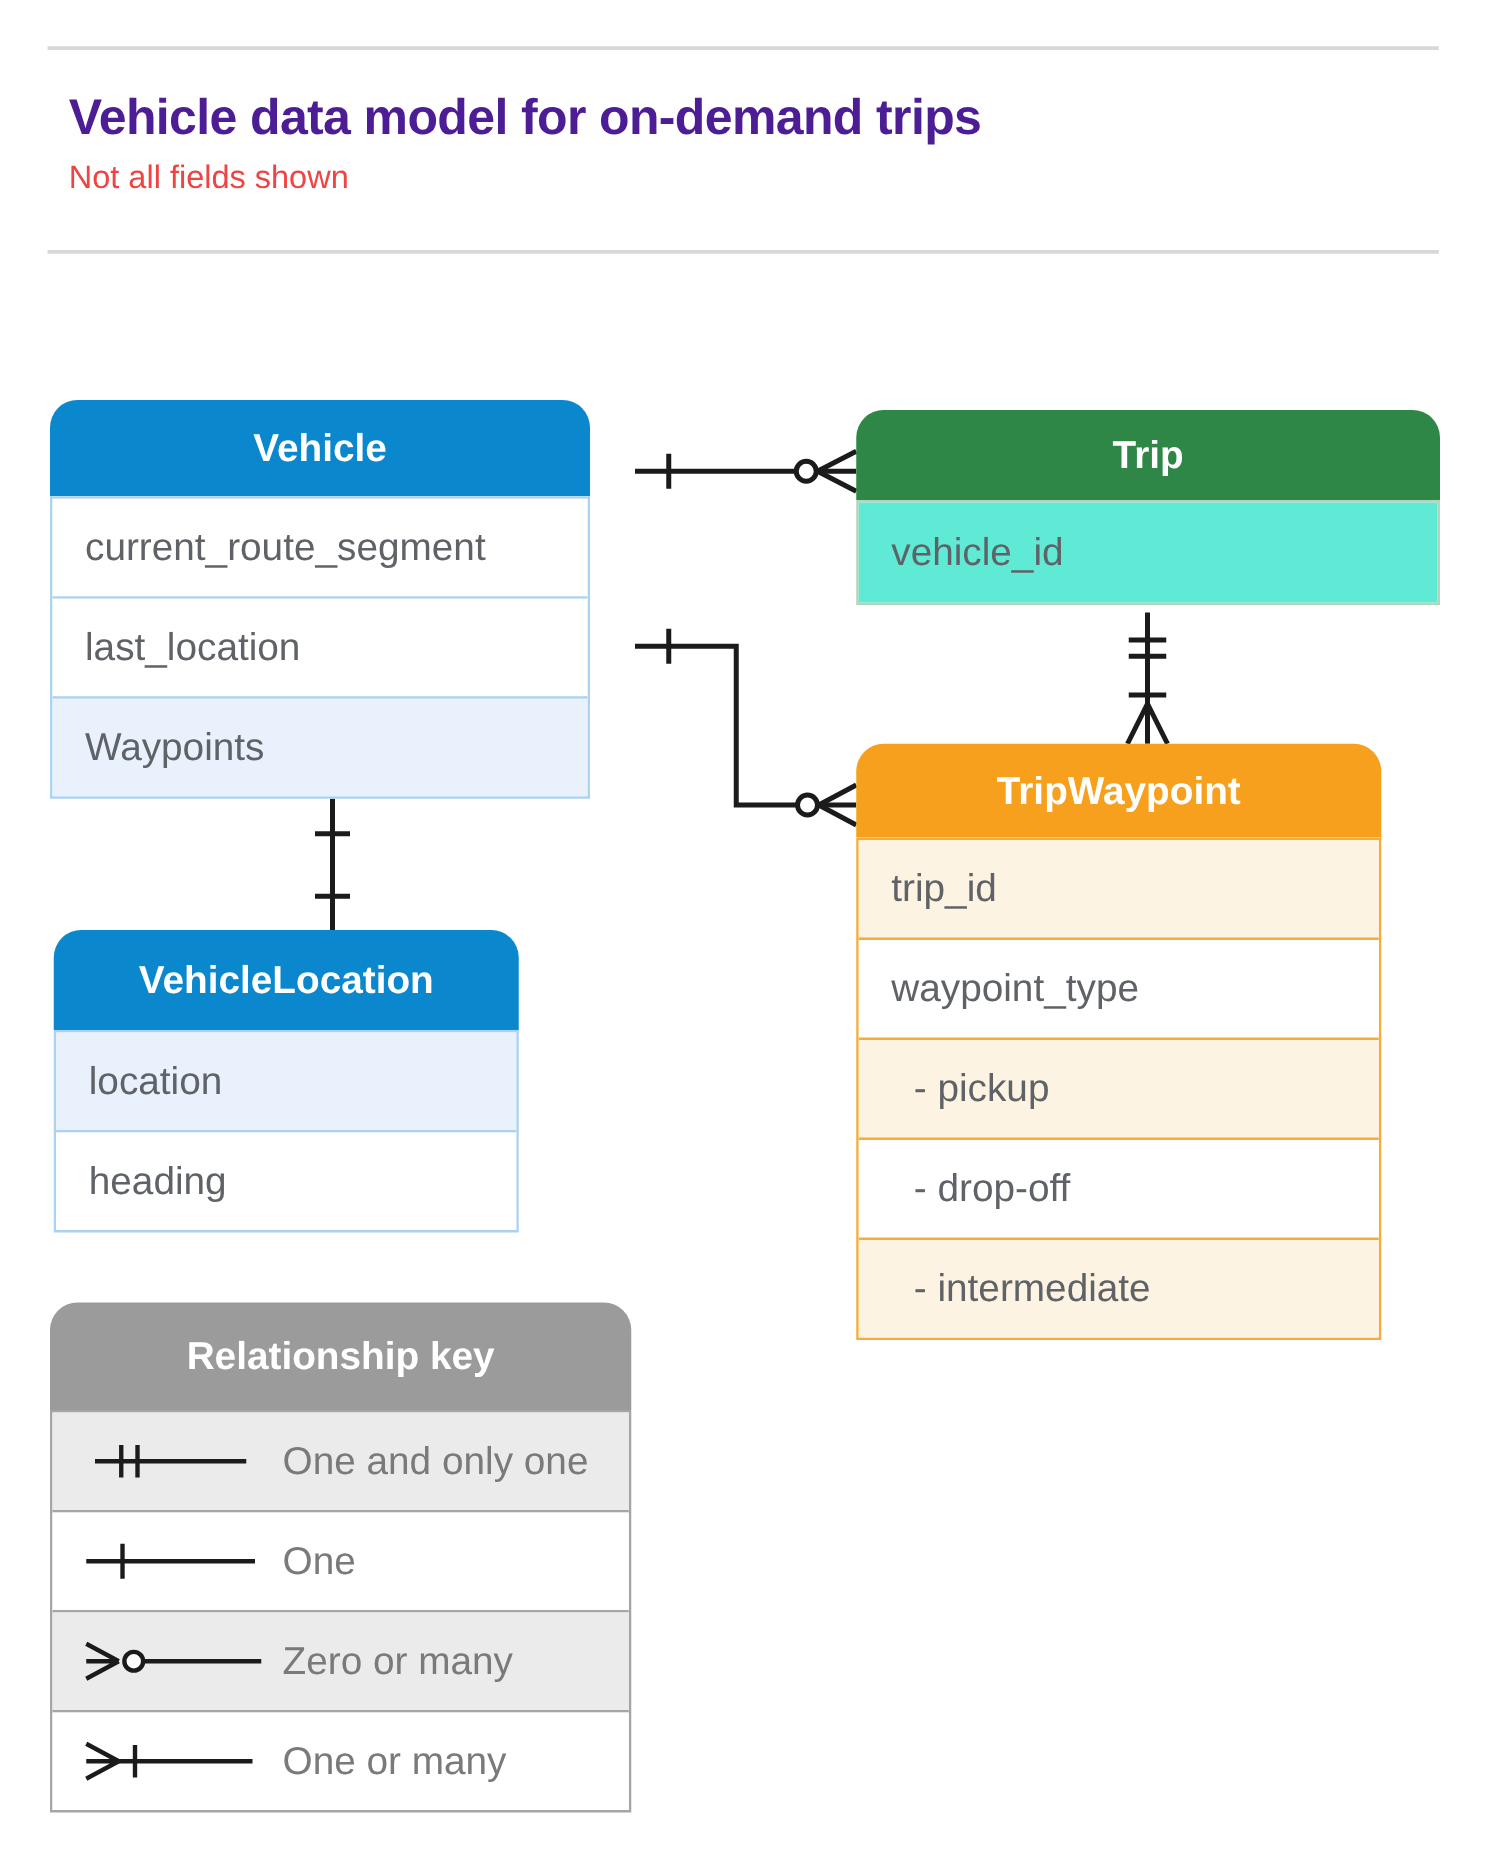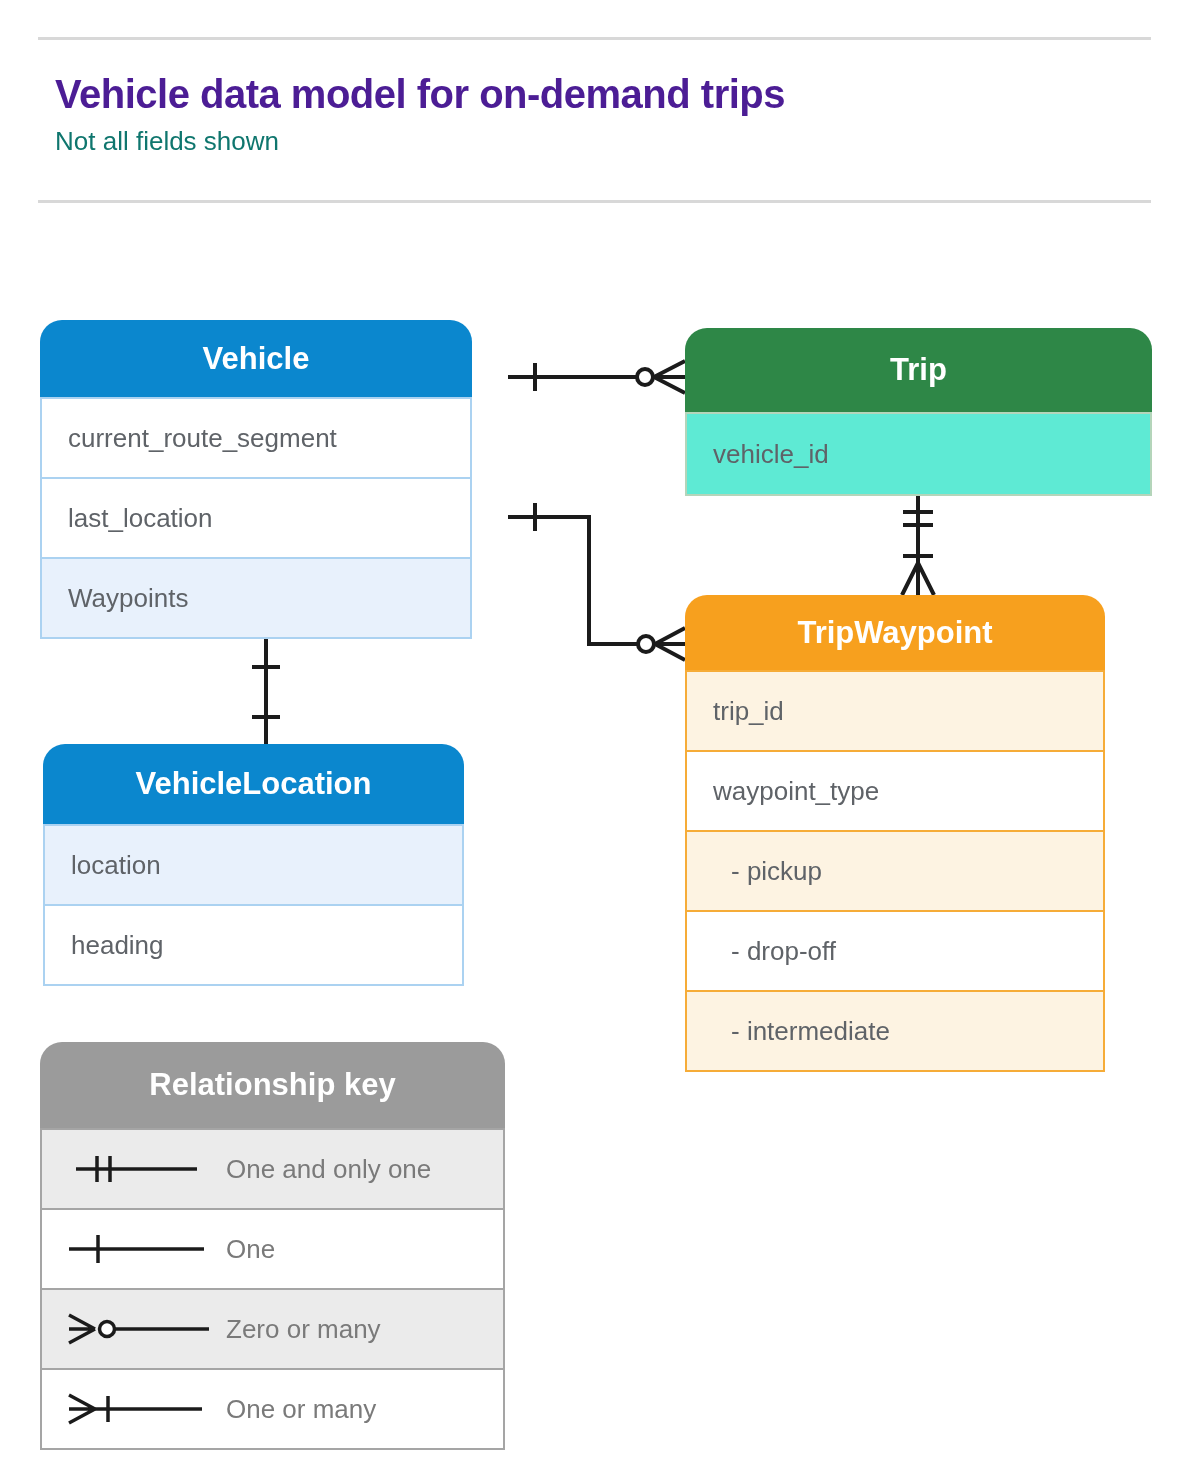--- a/index.html
+++ b/index.html
@@ -8,33 +8,33 @@
     font-family:"Liberation Sans","DejaVu Sans",sans-serif;
     -webkit-font-smoothing:antialiased;
   }
   .rule{position:absolute;left:38px;width:1113px;height:3px;background:#d8d8d8;}
   #rule-top{top:37px;}
   #rule-bottom{top:200px;}
   .titles{position:absolute;left:55px;top:72px;}
   .titles h1{
     margin:0;font-size:40px;font-weight:700;color:#4c1d95;letter-spacing:-0.5px;
   }
-  .titles p{margin:9px 0 0 0;font-size:26px;color:#0f766e;}
+  .titles p{margin:9px 0 0 0;font-size:26px;color:#ef4444;}
 
   svg.connectors{position:absolute;left:0;top:0;z-index:1;}
 
   .entity{position:absolute;z-index:2;}
   .entity header{
     display:flex;align-items:center;justify-content:center;
     border-radius:22px 22px 0 0;color:#ffffff;font-weight:700;font-size:31px;
   }
   .fields{background:#ffffff;border:2px solid;}
   .field{
     height:78px;display:flex;align-items:center;
-    padding-left:26px;font-size:26px;color:#5f6368;border-bottom:2px solid;
+    padding-left:26px;font-size:31px;color:#5f6368;border-bottom:2px solid;
     background:#ffffff;
   }
   .field:last-child{border-bottom:none;}
   .field.sub{padding-left:44px;}
 
   
   .blue header{background:#0b87ce;}
   .blue .fields{border-color:#abd2f1;}
   .blue .field{border-color:#abd2f1;}
   .blue .field.hl{background:#e8f1fc;}
@@ -52,25 +52,25 @@
   .gray header{background:#9b9b9b;}
   .gray .fields{border-color:#a5a5a5;}
   .gray .field{border-color:#a5a5a5;color:#7a7a7a;}
   .gray .field.hl{background:#ebebeb;}
   .legend-label{margin-left:8px;}
   .legend-sym{flex:0 0 150px;}
 
   #vehicle{left:40px;top:320px;width:432px;}
   #vehicle header{height:77px;}
   #trip{left:685px;top:328px;width:467px;}
-  #trip header{height:84px;}
+  #trip header{height:72px;}
   #trip .field{height:80px;}
   #trip-waypoint{left:685px;top:595px;width:420px;}
   #trip-waypoint header{height:75px;}
-  #vehicle-location{left:43px;top:744px;width:421px;}
+  #vehicle-location{left:43px;top:744px;width:372px;}
   #vehicle-location header{height:80px;}
   #relationship-key{left:40px;top:1042px;width:465px;}
   #relationship-key header{height:86px;}
 </style>
 </head>
 <body>
 
 <div class="rule" id="rule-top"></div>
 
 <div class="titles">

